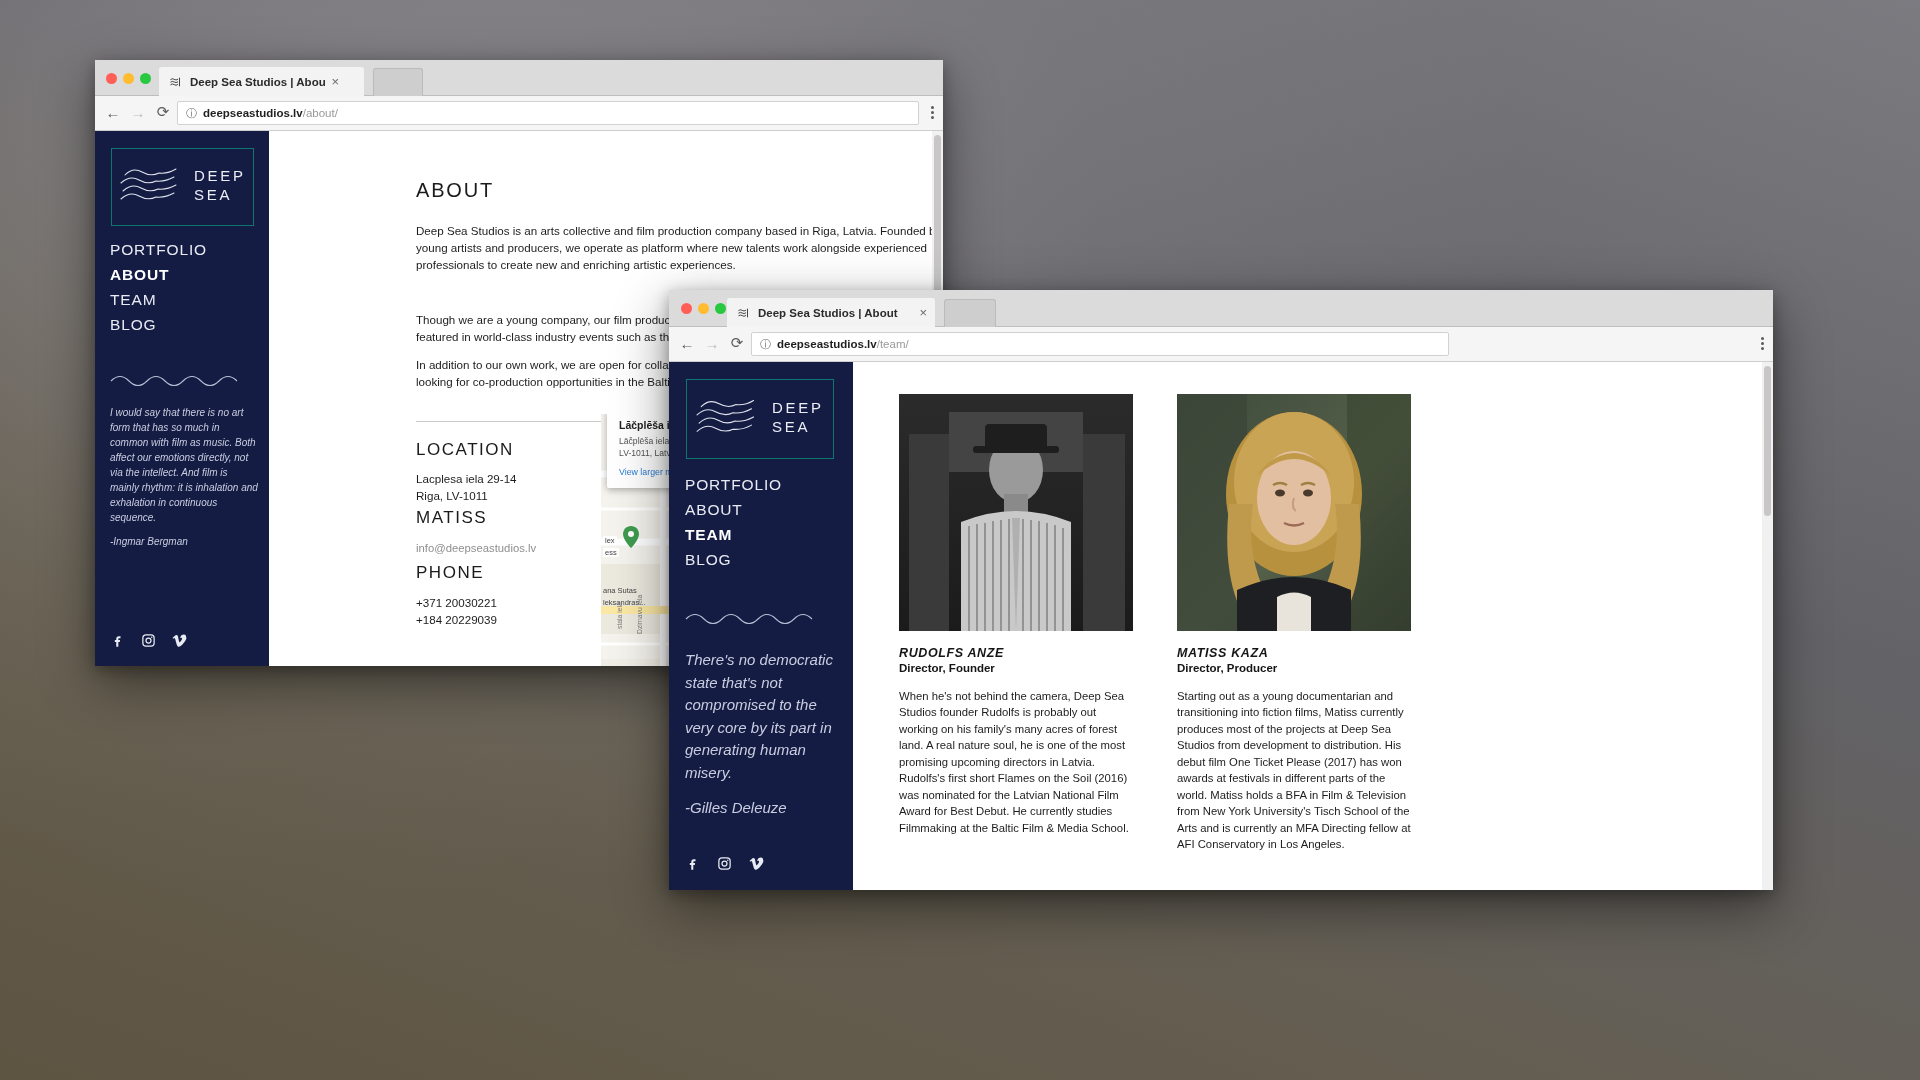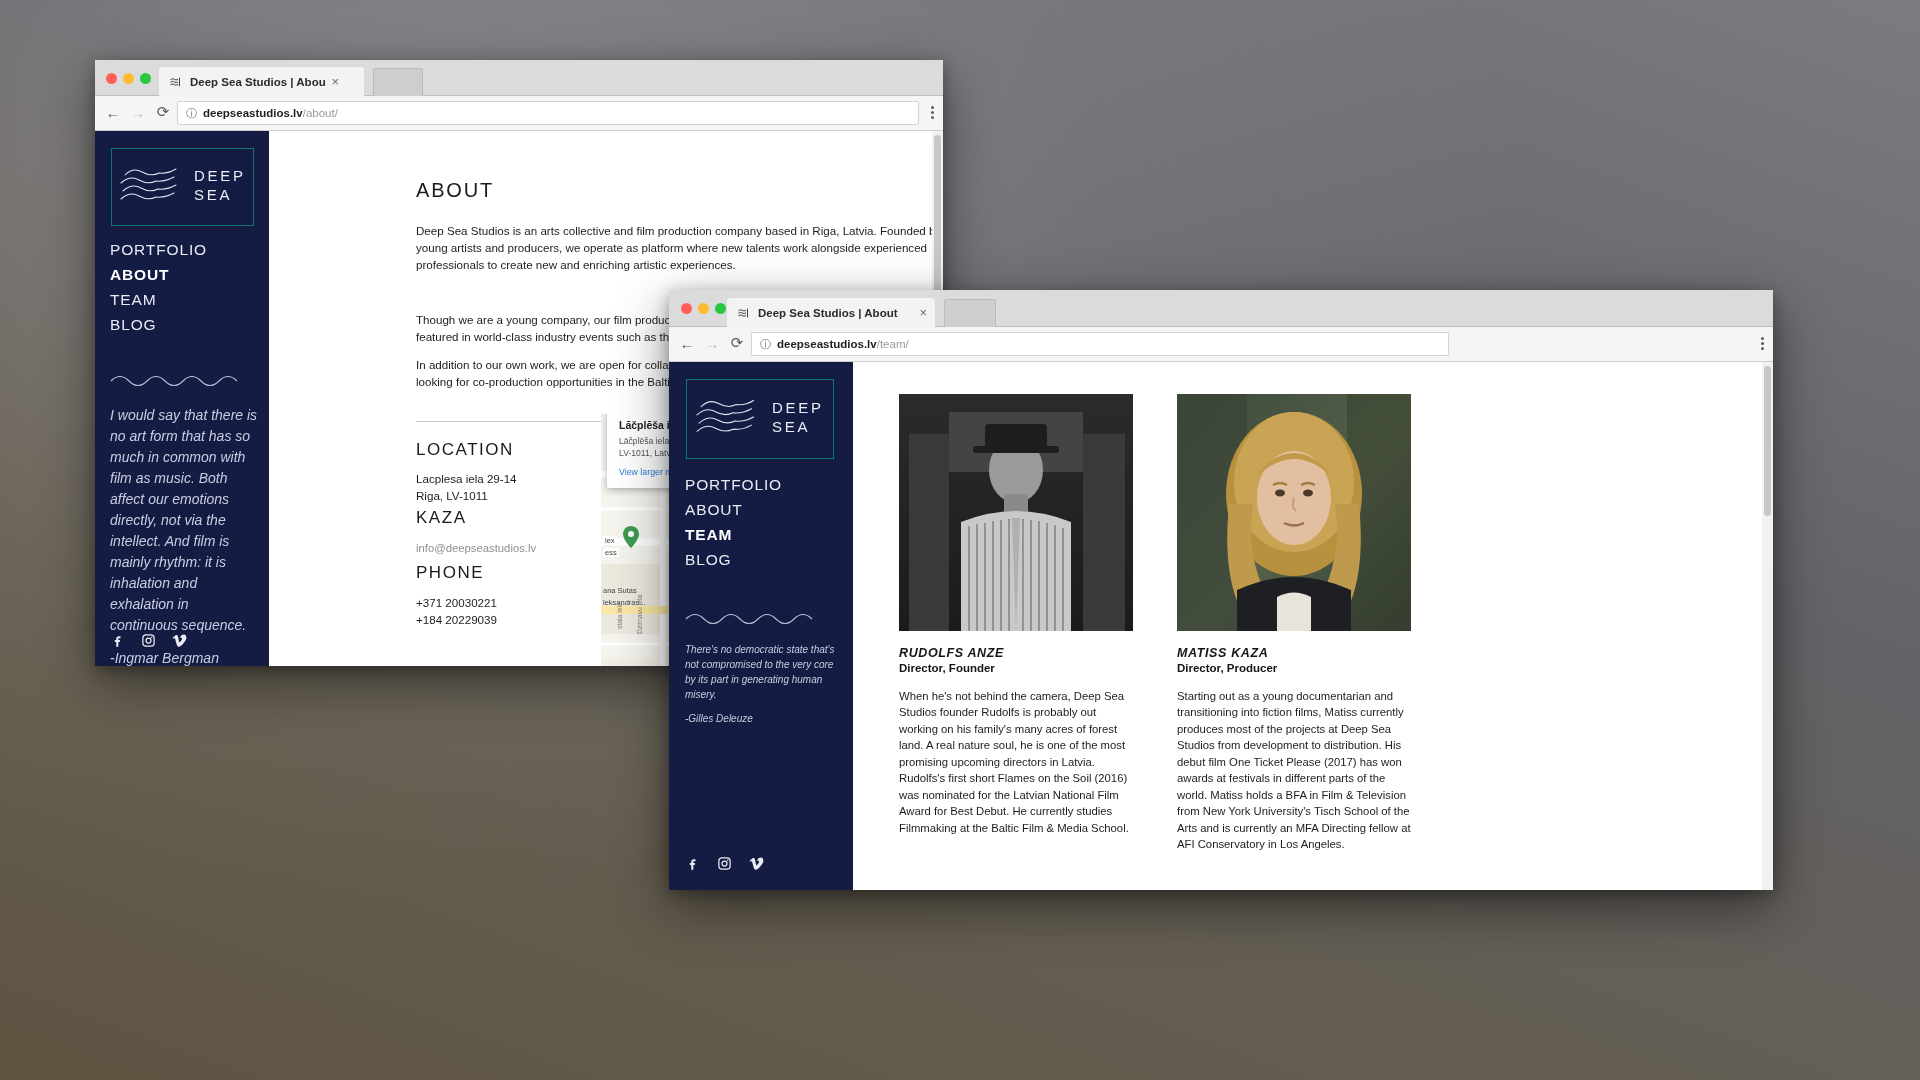--- a/index.html
+++ b/index.html
@@ -186,21 +186,21 @@
         <a style="font-size:15.5px; margin-bottom:7px;">PORTFOLIO</a>
         <a class="active" style="font-size:15.5px; margin-bottom:7px;">ABOUT</a>
         <a style="font-size:15.5px; margin-bottom:7px;">TEAM</a>
         <a style="font-size:15.5px;">BLOG</a>
       </nav>
 
       <svg class="squiggle" style="left:15px; top:243px;" width="144" height="12" viewBox="0 0 144 12">
         <path d="M1 7 q9-9 18 0 t18 0 t18 0 t18 0 t18 0 t18 0 t18 0" stroke="#b9bfd6" stroke-width="1.1" fill="none"></path>
       </svg>
 
-      <div class="quote" style="left:15px; top:274px; width:148px; font-size:14px;">
+      <div class="quote" style="left:15px; top:274px; width:148px; font-size:10px;">
         <div>I would say that there is no art form that has so much in common with film as music. Both affect our emotions directly, not via the intellect. And film is mainly rhythm: it is inhalation and exhalation in continuous sequence.</div>
         <div class="quote-author">-Ingmar Bergman</div>
       </div>
 
       <div class="social" style="left:15px; bottom:18px; gap:16px;">
         <span>
           <svg width="15" height="15" viewBox="0 0 24 24" fill="#e9ebf2">
             <path d="M14.5 8.2h2.3V5.1h-2.7c-2.6 0-4.1 1.5-4.1 4.1v1.9H7.7v3.1H10V22h3.3v-7.8h2.4l.4-3.1h-2.8V9.6c0-.9.3-1.4 1.2-1.4z"></path>
           </svg>
         </span>
@@ -232,21 +232,21 @@
       <p class="para" style="position:absolute; left:147px; top:226px; width:553px; font-size:11.6px;">In addition to our own work, we are open for collaboration with artists from all over the world. If you are looking for co-production opportunities in the Baltics, feel free to get in touch with us.</p>
 
       <div class="rule" style="position:absolute; left:147px; top:290px; width:553px;"></div>
 
       <h2 class="h2" style="position:absolute; left:147px; top:309px; font-size:17px;text-align:right;">LOCATION</h2>
       <div class="contact-val" style="position:absolute; left:147px; top:340px; font-size:11.6px;">
         <div>Lacplesa iela 29-14</div>
         <div>Riga, LV-1011</div>
       </div>
 
-      <h2 class="h2" style="position:absolute; left:147px; top:377px; font-size:17px;">KAZA</h2>
+      <h2 class="h2" style="position:absolute; left:147px; top:377px; font-size:17px;">MATISS</h2>
       <div class="contact-val contact-dim" style="position:absolute; left:147px; top:409px; font-size:11.3px;">info@deepseastudios.lv</div>
 
       <h2 class="h2" style="position:absolute; left:147px; top:432px; font-size:17px;">PHONE</h2>
       <div class="contact-val" style="position:absolute; left:147px; top:464px; font-size:11.6px;">
         <div>+371 20030221</div>
         <div>+184 20229039</div>
       </div>
 
       <div class="map" style="left:332px; top:283px; width:342px; height:312px;">
         <div class="map-bg" style="background:#f4f2ec;">
@@ -393,21 +393,21 @@
         <a style="font-size:15.5px; margin-bottom:7px;">PORTFOLIO</a>
         <a style="font-size:15.5px; margin-bottom:7px;">ABOUT</a>
         <a class="active" style="font-size:15.5px; margin-bottom:7px;">TEAM</a>
         <a style="font-size:15.5px;">BLOG</a>
       </nav>
 
       <svg class="squiggle" style="left:16px; top:250px;" width="148" height="12" viewBox="0 0 148 12">
         <path d="M1 7 q9-9 18 0 t18 0 t18 0 t18 0 t18 0 t18 0 t18 0" stroke="#b9bfd6" stroke-width="1.1" fill="none"></path>
       </svg>
 
-      <div class="quote" style="left:16px; top:280px; width:150px; font-size:10px;">
+      <div class="quote" style="left:16px; top:287px; width:150px; font-size:15px;">
         <div>There's no democratic state that's not compromised to the very core by its part in generating human misery.</div>
         <div class="quote-author">-Gilles Deleuze</div>
       </div>
 
       <div class="social" style="left:16px; bottom:19px; gap:17px;">
         <span>
           <svg width="15" height="15" viewBox="0 0 24 24" fill="#e9ebf2">
             <path d="M14.5 8.2h2.3V5.1h-2.7c-2.6 0-4.1 1.5-4.1 4.1v1.9H7.7v3.1H10V22h3.3v-7.8h2.4l.4-3.1h-2.8V9.6c0-.9.3-1.4 1.2-1.4z"></path>
           </svg>
         </span>

